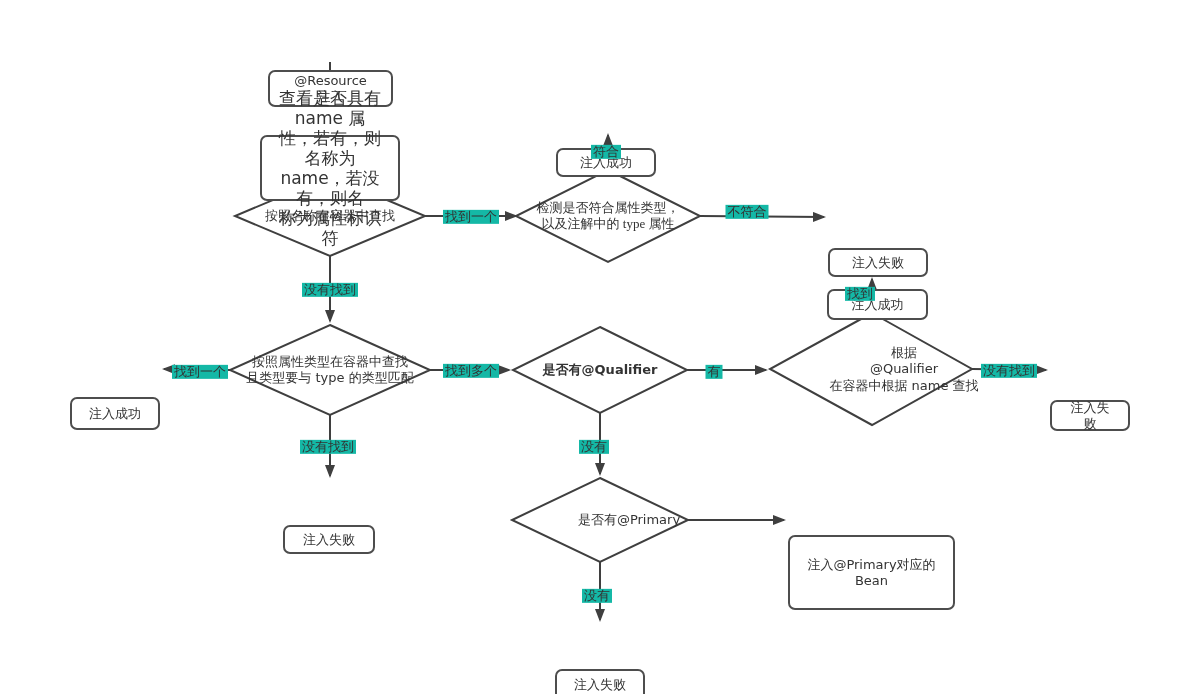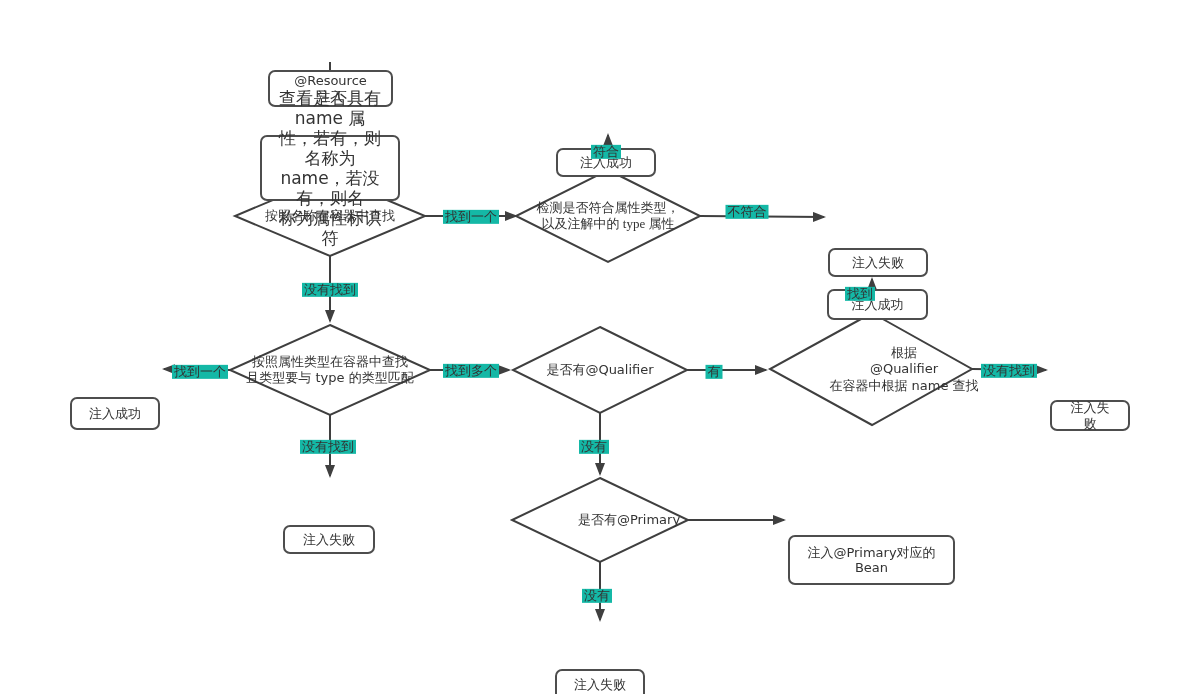--- a/index.html
+++ b/index.html
@@ -101,32 +101,32 @@
   <div class="box" style="left:556px; top:103px; width:100px; height:29px;">注入成功</div>
 
   <div class="box" style="left:828px; top:203px; width:100px; height:29px;">注入失败</div>
 
   <div class="box" style="left:827px; top:244px; width:101px; height:31px;">注入成功</div>
 
   <div class="box" style="left:70px; top:352px; width:90px; height:33px;">注入成功</div>
 
   <div class="box" style="left:283px; top:480px; width:92px; height:29px;">注入失败</div>
 
-  <div class="box" style="left:788px; top:490px; width:167px; height:50px;">注入@Primary对应的Bean</div>
+  <div class="box" style="left:788px; top:490px; width:167px; height:75px;">注入@Primary对应的Bean</div>
 
   <div class="box" style="left:1050px; top:355px; width:80px; height:31px;">注入失败</div>
 
   <div class="box" style="left:555px; top:624px; width:90px; height:32px;">注入失败</div>
 
   <div class="dlabel" style="left:330px; top:216px;font-family:Liberation Serif, serif;">按照名称在容器中查找</div>
   <div class="dlabel" style="left:608px; top:216px;font-family:Liberation Serif, serif;">检测是否符合属性类型，
 以及注解中的 type 属性</div>
   <div class="dlabel" style="left:330px; top:370px;">按照属性类型在容器中查找
 且类型要与 type 的类型匹配</div>
-  <div class="dlabel" style="left:600px; top:370px;">是否有@Qualifier</div>
+  <div class="dlabel" style="left:600px; top:370px;font-weight:bold;">是否有@Qualifier</div>
   <div class="dlabel" style="left:872px; top:369px;margin-left:32px;">根据
 @Qualifier
 在容器中根据 name 查找</div>
   <div class="dlabel" style="left:600px; top:520px;margin-left:29px;">是否有@Primary</div>
 
   <div class="elabel" style="left:471px; top:217px;">找到一个</div>
   <div class="elabel" style="left:606px; top:152px;">符合</div>
   <div class="elabel" style="left:747px; top:212px;">不符合</div>
   <div class="elabel" style="left:330px; top:290px;">没有找到</div>
   <div class="elabel" style="left:200px; top:372px;">找到一个</div>

